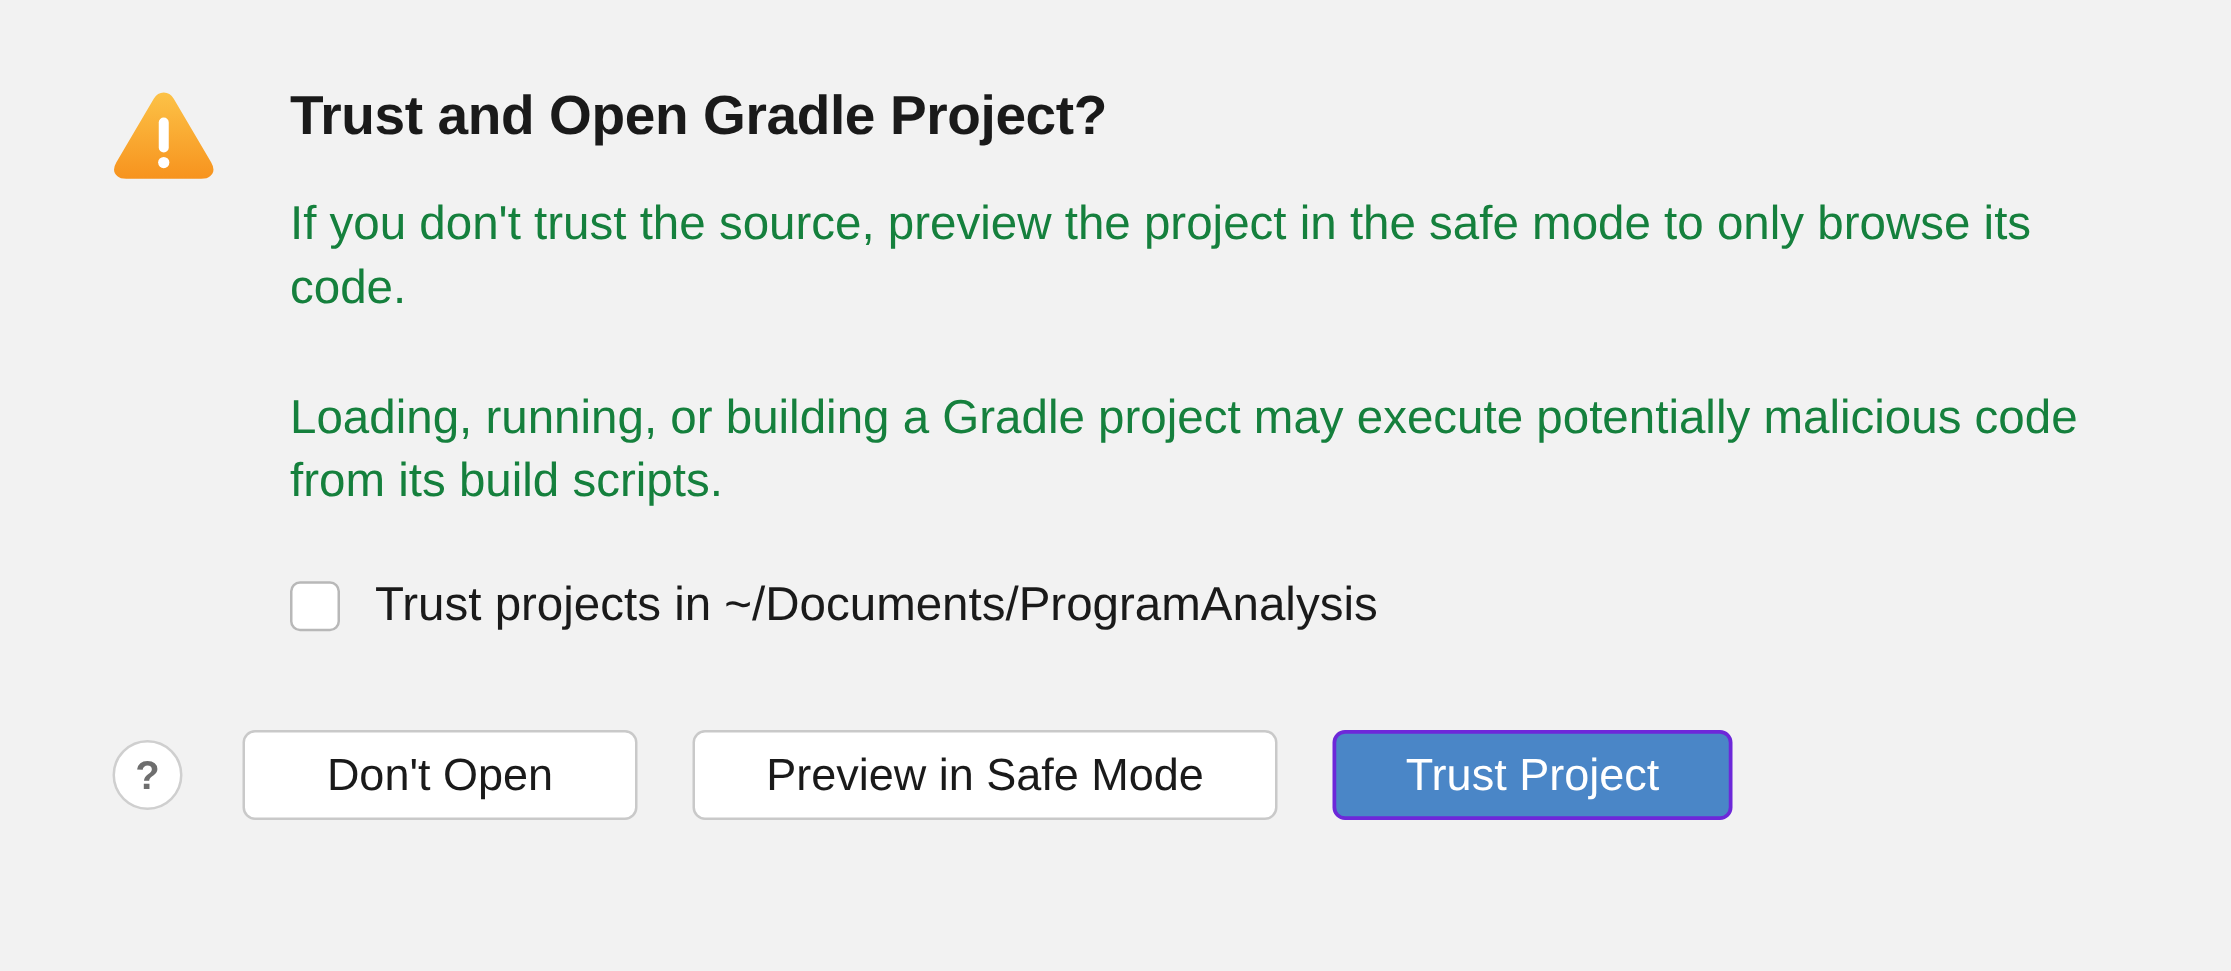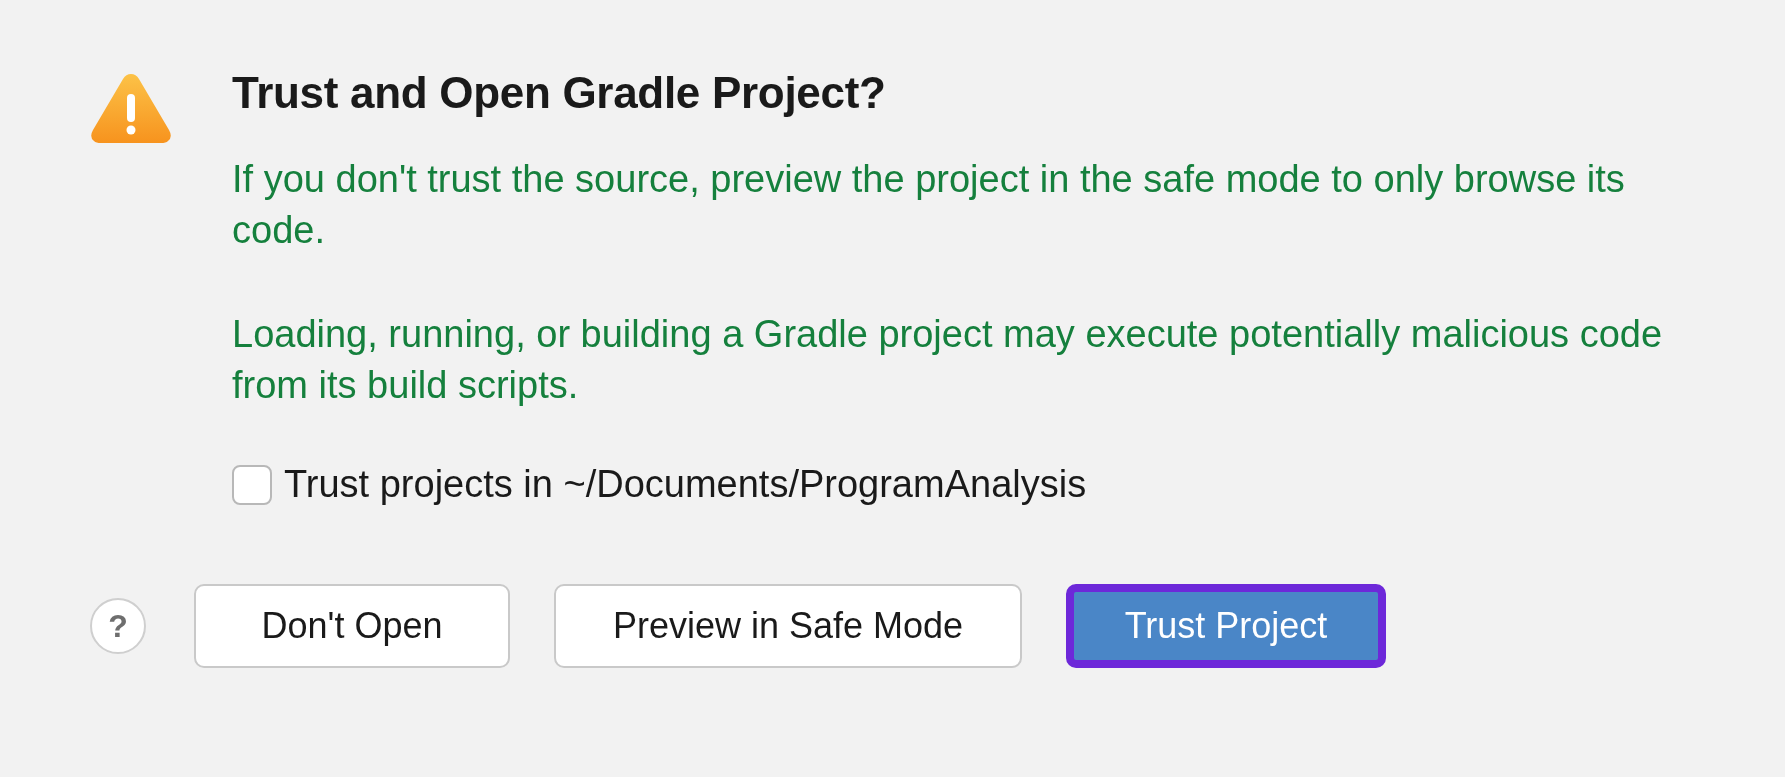--- a/index.html
+++ b/index.html
@@ -44,21 +44,21 @@
       color: #15803d;
     }
     .para {
       margin-bottom: 52px;
     }
     .para:last-of-type {
     }
     .checkbox-row {
       display: flex;
       align-items: center;
-      gap: 12px;
+      gap: 28px;
     }
     .checkbox {
       width: 40px;
       height: 40px;
       border: 2px solid #b8b8b8;
       border-radius: 8px;
       background: #ffffff;
       cursor: pointer;
     }
     .checkbox-label {
@@ -82,39 +82,39 @@
       display: flex;
       align-items: center;
       justify-content: center;
       font-size: 32px;
       font-weight: 600;
       color: #6e6e6e;
       cursor: pointer;
       margin-right: 4px;
     }
     .btn {
-      height: 84px;
+      height: 72px;
       padding: 0 44px;
       font-size: 36px;
       font-weight: 400;
       border-radius: 10px;
       cursor: pointer;
       display: flex;
       align-items: center;
       justify-content: center;
       white-space: nowrap;
     }
     .btn-secondary {
       background: #ffffff;
       border: 2px solid #c9c9c9;
       color: #1a1a1a;
     }
     .btn-primary {
       background: #4a86c7;
-      border: 8px solid #6d28d9;
+      border: 3px solid #6d28d9;
       color: #ffffff;
     }
     .btn-dont {
       min-width: 316px;
     }
     .btn-preview {
       min-width: 468px;
     }
     .btn-trust {
       min-width: 320px;

